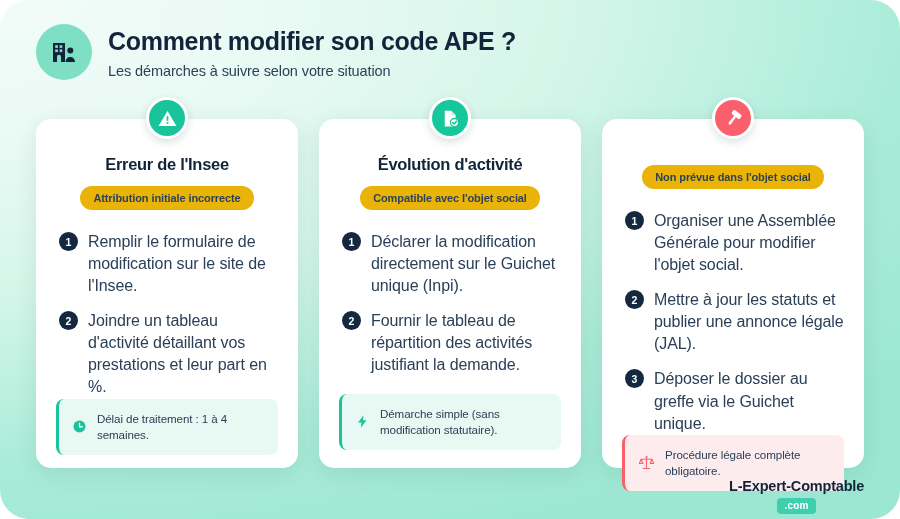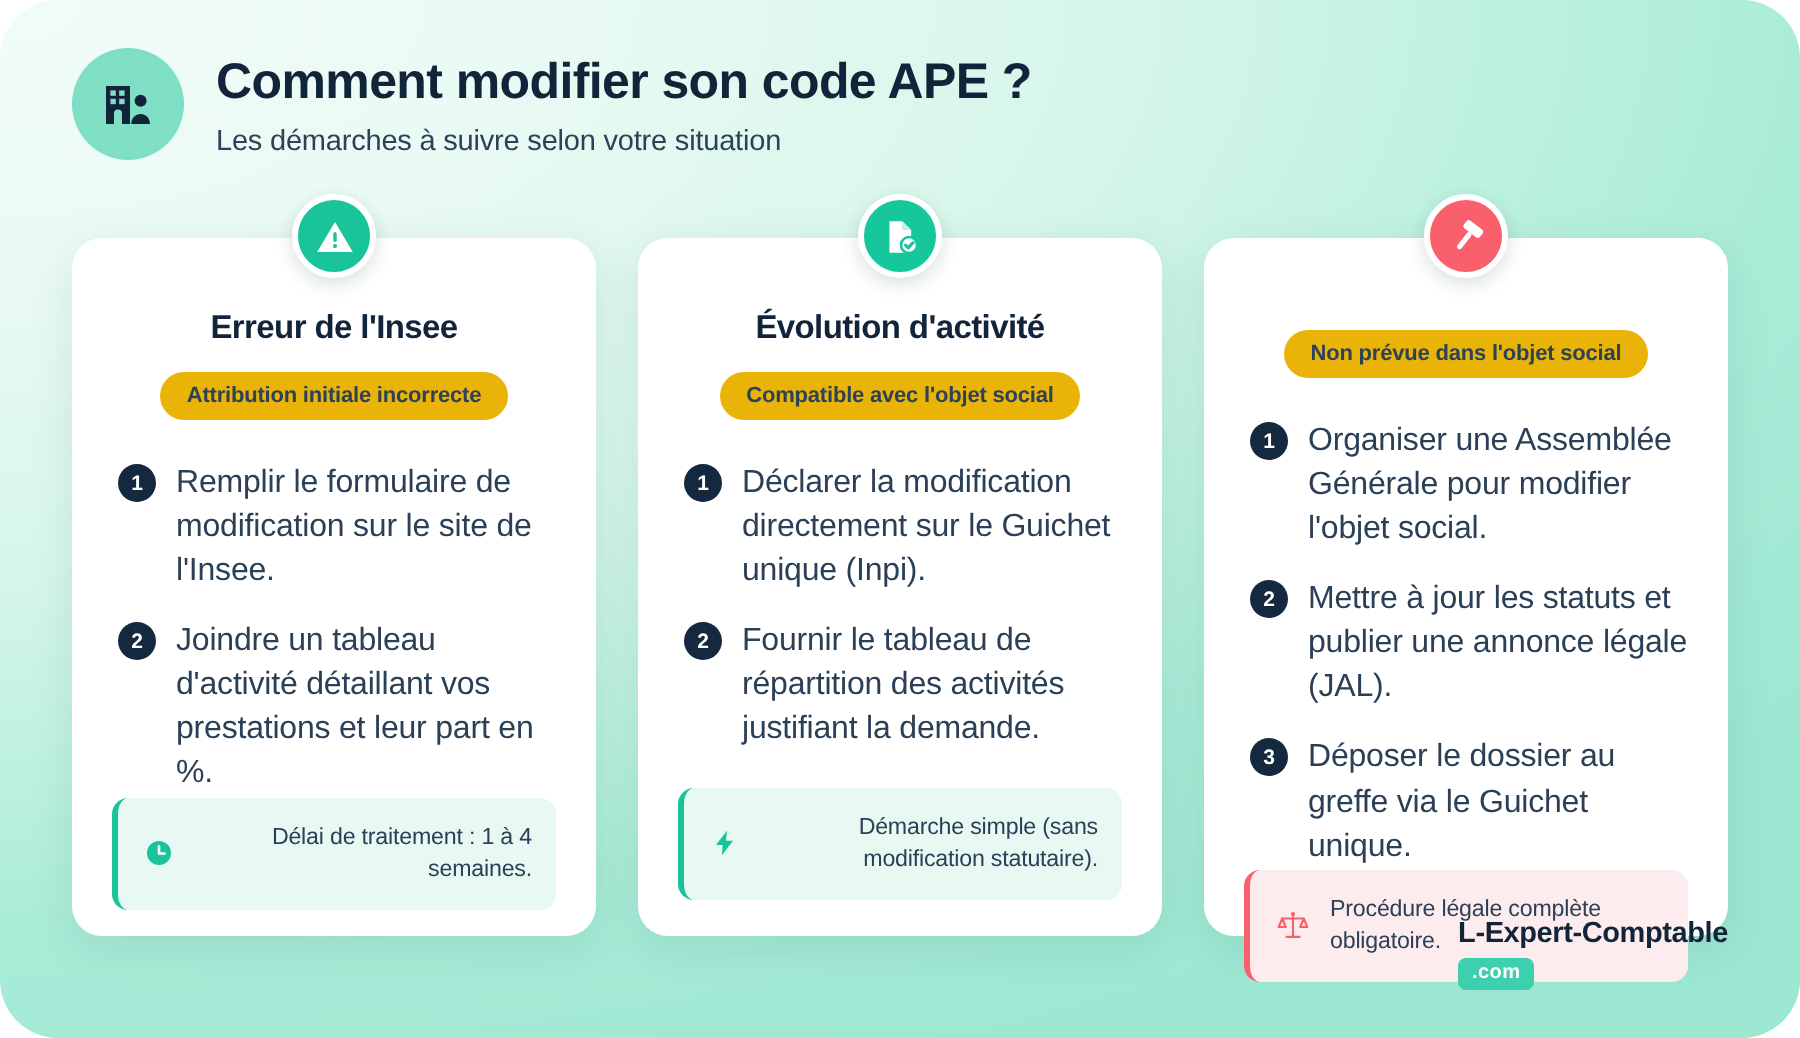--- a/index.html
+++ b/index.html
@@ -169,38 +169,38 @@
   
   .note {
     margin-top: auto;
     display: flex;
     align-items: center;
     gap: 10px;
     border-radius: 8px;
     padding: 12px 12px 12px 13px;
     border-left: 3px solid transparent;
   }
-  .note-teal { background: #e8f9f3; border-left-color: #19c49a; text-align: right; }
+  .note-teal { background: #e8f9f3; border-left-color: #19c49a; }
   .note-red  { background: #fdeced; border-left-color: #f9606b; }
 
   .note-icon { flex: none; display: flex; align-items: center; justify-content: center; }
 
   .note-text {
     font-size: 11.6px;
     line-height: 1.4;
     color: #2b4057;
     letter-spacing: -0.1px;
   }
 
   
   .logo {
     position: absolute;
     right: 36px;
-    bottom: 24px;
-    text-align: left;
+    bottom: 5px;
+    text-align: center;
   }
 
   .logo-name {
     font-size: 14.5px;
     font-weight: 700;
     color: #12243a;
     letter-spacing: -0.2px;
   }
 
   .logo-dotcom {

